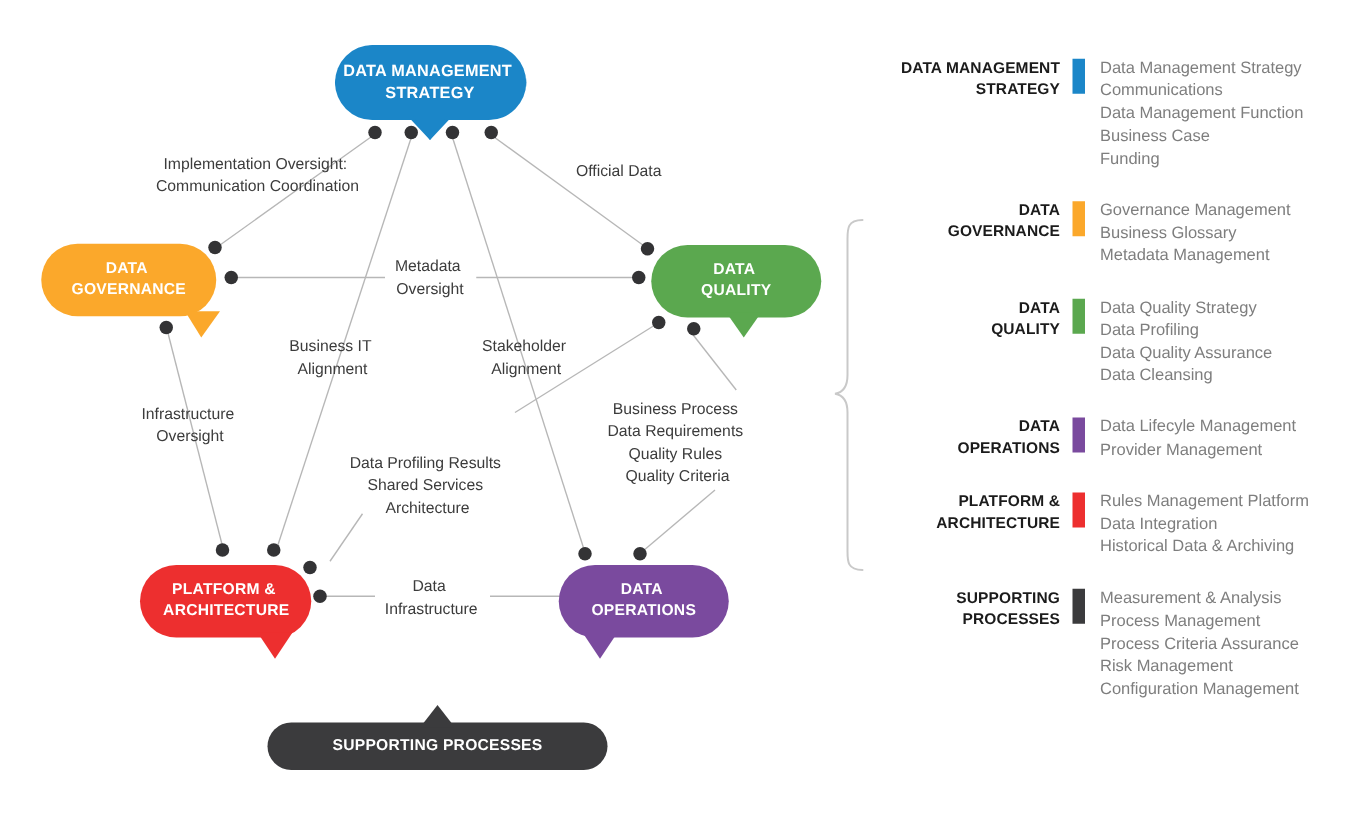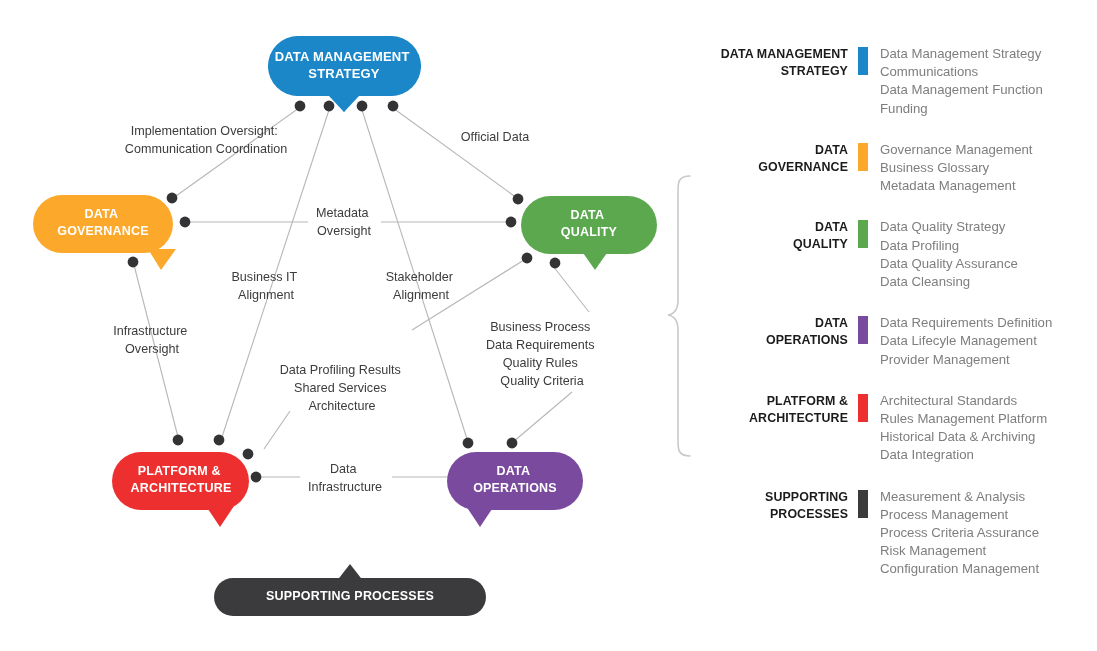--- a/index.html
+++ b/index.html
@@ -266,20 +266,21 @@
   <div id="legend">
 
     <div class="legend-group">
       <div class="legend-title">DATA MANAGEMENT
 STRATEGY</div>
       <div class="legend-swatch" style="background: rgb(27, 134, 200);"></div>
       <div class="legend-items">
         <div class="legend-item">Data Management Strategy</div>
         <div class="legend-item">Communications</div>
         <div class="legend-item">Data Management Function</div>
+        <div class="legend-item">Business Case</div>
         <div class="legend-item">Funding</div>
       </div>
     </div>
 
     <div class="legend-group">
       <div class="legend-title">DATA
 GOVERNANCE</div>
       <div class="legend-swatch" style="background: rgb(251, 168, 43);"></div>
       <div class="legend-items">
         <div class="legend-item">Governance Management</div>
@@ -298,35 +299,33 @@
         <div class="legend-item">Data Quality Assurance</div>
         <div class="legend-item">Data Cleansing</div>
       </div>
     </div>
 
     <div class="legend-group">
       <div class="legend-title">DATA
 OPERATIONS</div>
       <div class="legend-swatch" style="background: rgb(122, 74, 158);"></div>
       <div class="legend-items">
-        <div class="legend-item">Data Requirements Definition</div>
         <div class="legend-item">Data Lifecyle Management</div>
         <div class="legend-item">Provider Management</div>
       </div>
     </div>
 
     <div class="legend-group">
       <div class="legend-title">PLATFORM &amp;
 ARCHITECTURE</div>
       <div class="legend-swatch" style="background: rgb(237, 47, 47);"></div>
       <div class="legend-items">
-        <div class="legend-item">Architectural Standards</div>
         <div class="legend-item">Rules Management Platform</div>
+        <div class="legend-item">Data Integration</div>
         <div class="legend-item">Historical Data &amp; Archiving</div>
-        <div class="legend-item">Data Integration</div>
       </div>
     </div>
 
     <div class="legend-group">
       <div class="legend-title">SUPPORTING
 PROCESSES</div>
       <div class="legend-swatch" style="background: rgb(59, 59, 61);"></div>
       <div class="legend-items">
         <div class="legend-item">Measurement &amp; Analysis</div>
         <div class="legend-item">Process Management</div>

